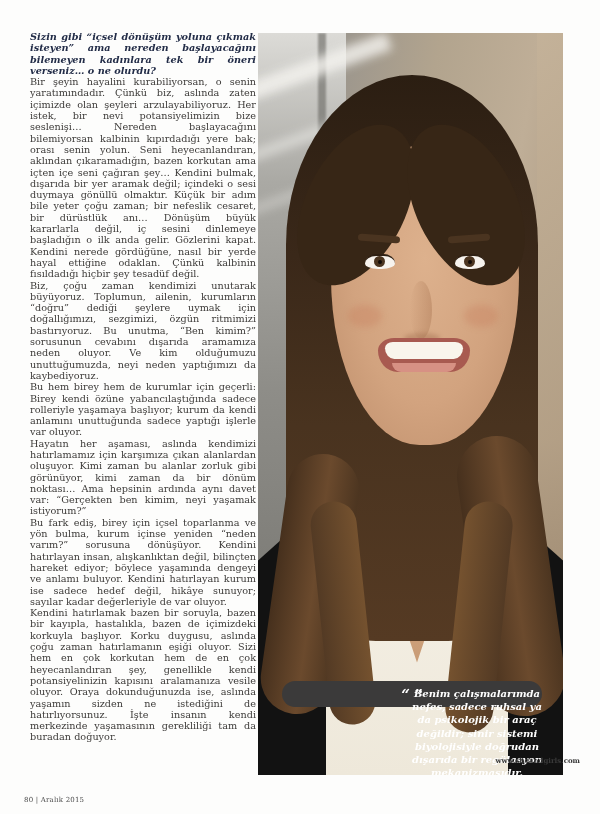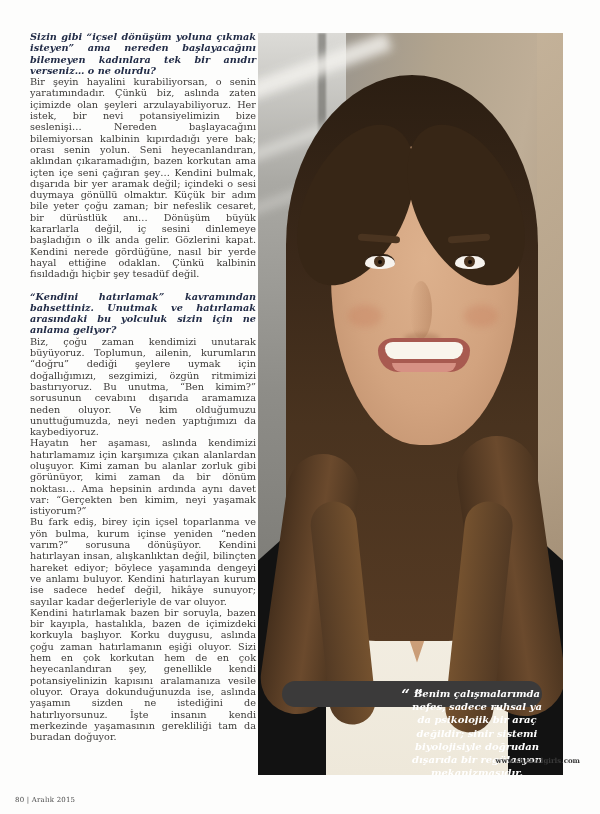--- a/index.html
+++ b/index.html
@@ -9,21 +9,21 @@
   
   .left-col{position:absolute;left:30px;top:31px;width:226px;
             font-size:9.7px;line-height:11.3px;text-align:justify;}
   .left-col p{margin:0;}
   .q{font-weight:bold;font-style:italic;color:#222c47;}
   .q2{margin-top:11px !important;}
   .a{color:#3c3a38;}
   .gap{margin-top:11px !important;}
 
   
-  .footer-left{position:absolute;left:15px;top:796px;font-size:7px;color:#4a4a4a;letter-spacing:.2px;}
+  .footer-left{position:absolute;left:24px;top:796px;font-size:7px;color:#4a4a4a;letter-spacing:.2px;}
   .footer-right{position:absolute;right:20px;top:756px;font-size:7px;font-weight:bold;color:#3a3a3a;}
 
   
   .photo{position:absolute;left:258px;top:33px;width:305px;height:742px;overflow:hidden;
          background:linear-gradient(100deg,#8f8e8a 0%,#9a958d 18%,#b2a48e 42%,#bfae97 65%,#a8947c 90%,#95816b 100%);}
   .photo *{position:absolute;}
 
   .bg-window{left:0;top:0;width:88px;height:100%;
              background:linear-gradient(to bottom,#dcdbd7 0%,#aaa9a4 20%,#8e8d88 48%,#7d7c77 75%,#57564f 100%);}
   .frame-bar{left:60px;top:0;width:8px;height:100%;background:#6f6e69;opacity:.65;filter:blur(1px);}
@@ -89,24 +89,24 @@
   .quote-box p{position:static;margin:0;color:#ffffff;font-weight:bold;font-style:italic;
                font-size:10px;line-height:13.2px;}
   .qm{position:static;font-size:15px;line-height:0;vertical-align:-3px;padding:0 2px;}
 </style>
 </head>
 <body>
 
 <div class="page">
 
   <div class="left-col">
-    <p class="q">Sizin gibi “içsel dönüşüm yoluna çıkmak isteyen” ama nereden başlayacağını bilemeyen kadınlara tek bir anıdır verseniz… o ne olurdu?</p>
+    <p class="q">Sizin gibi “içsel dönüşüm yoluna çıkmak isteyen” ama nereden başlayacağını bilemeyen kadınlara tek bir öneri verseniz… o ne olurdu?</p>
     <p class="a">Bir şeyin hayalini kurabiliyorsan, o senin yaratımındadır. Çünkü biz, aslında zaten içimizde olan şeyleri arzulayabiliyoruz. Her istek, bir nevi potansiyelimizin bize seslenişi… Nereden başlayacağını bilemiyorsan kalbinin kıpırdadığı yere bak; orası senin yolun. Seni heyecanlandıran, aklından çıkaramadığın, bazen korkutan ama içten içe seni çağıran şey… Kendini bulmak, dışarıda bir yer aramak değil; içindeki o sesi duymaya gönüllü olmaktır. Küçük bir adım bile yeter çoğu zaman; bir nefeslik cesaret, bir dürüstlük anı… Dönüşüm büyük kararlarla değil, iç sesini dinlemeye başladığın o ilk anda gelir. Gözlerini kapat. Kendini nerede gördüğüne, nasıl bir yerde hayal ettiğine odaklan. Çünkü kalbinin fısıldadığı hiçbir şey tesadüf değil.</p>
-    <p class="q q2">“Kendini hatırlamak” kavramından bahsettiniz. Unutmak ve hatırlamak arasındaki bu yolculuk sizin için ne anlama geliyor?</p>
     <p class="a">Biz, çoğu zaman kendimizi unutarak büyüyoruz. Toplumun, ailenin, kurumların “doğru” dediği şeylere uymak için doğallığımızı, sezgimizi, özgün ritmimizi bastırıyoruz. Bu unutma, “Ben kimim?” sorusunun cevabını dışarıda aramamıza neden oluyor. Ve kim olduğumuzu unuttuğumuzda, neyi neden yaptığımızı da kaybediyoruz.</p>
+    <p class="a">Bu hem birey hem de kurumlar için geçerli: Birey kendi özüne yabancılaştığında sadece rolleriyle yaşamaya başlıyor; kurum da kendi anlamını unuttuğunda sadece yaptığı işlerle var oluyor.</p>
     <p class="a">Hayatın her aşaması, aslında kendimizi hatırlamamız için karşımıza çıkan alanlardan oluşuyor. Kimi zaman bu alanlar zorluk gibi görünüyor, kimi zaman da bir dönüm noktası… Ama hepsinin ardında aynı davet var: “Gerçekten ben kimim, neyi yaşamak istiyorum?”</p>
     <p class="a">Bu fark ediş, birey için içsel toparlanma ve yön bulma, kurum içinse yeniden “neden varım?” sorusuna dönüşüyor. Kendini hatırlayan insan, alışkanlıktan değil, bilinçten hareket ediyor; böylece yaşamında dengeyi ve anlamı buluyor. Kendini hatırlayan kurum ise sadece hedef değil, hikâye sunuyor; sayılar kadar değerleriyle de var oluyor.</p>
     <p class="a">Kendini hatırlamak bazen bir soruyla, bazen bir kayıpla, hastalıkla, bazen de içimizdeki korkuyla başlıyor. Korku duygusu, aslında çoğu zaman hatırlamanın eşiği oluyor. Sizi hem en çok korkutan hem de en çok heyecanlandıran şey, genellikle kendi potansiyelinizin kapısını aralamanıza vesile oluyor. Oraya dokunduğunuzda ise, aslında yaşamın sizden ne istediğini de hatırlıyorsunuz. İşte insanın kendi merkezinde yaşamasının gerekliliği tam da buradan doğuyor.</p>
   </div>
 
   <div class="photo">
     <div class="bg-window"></div>
     <div class="frame-bar"></div>
     <div class="streak-1"></div>
     <div class="streak-2"></div>

